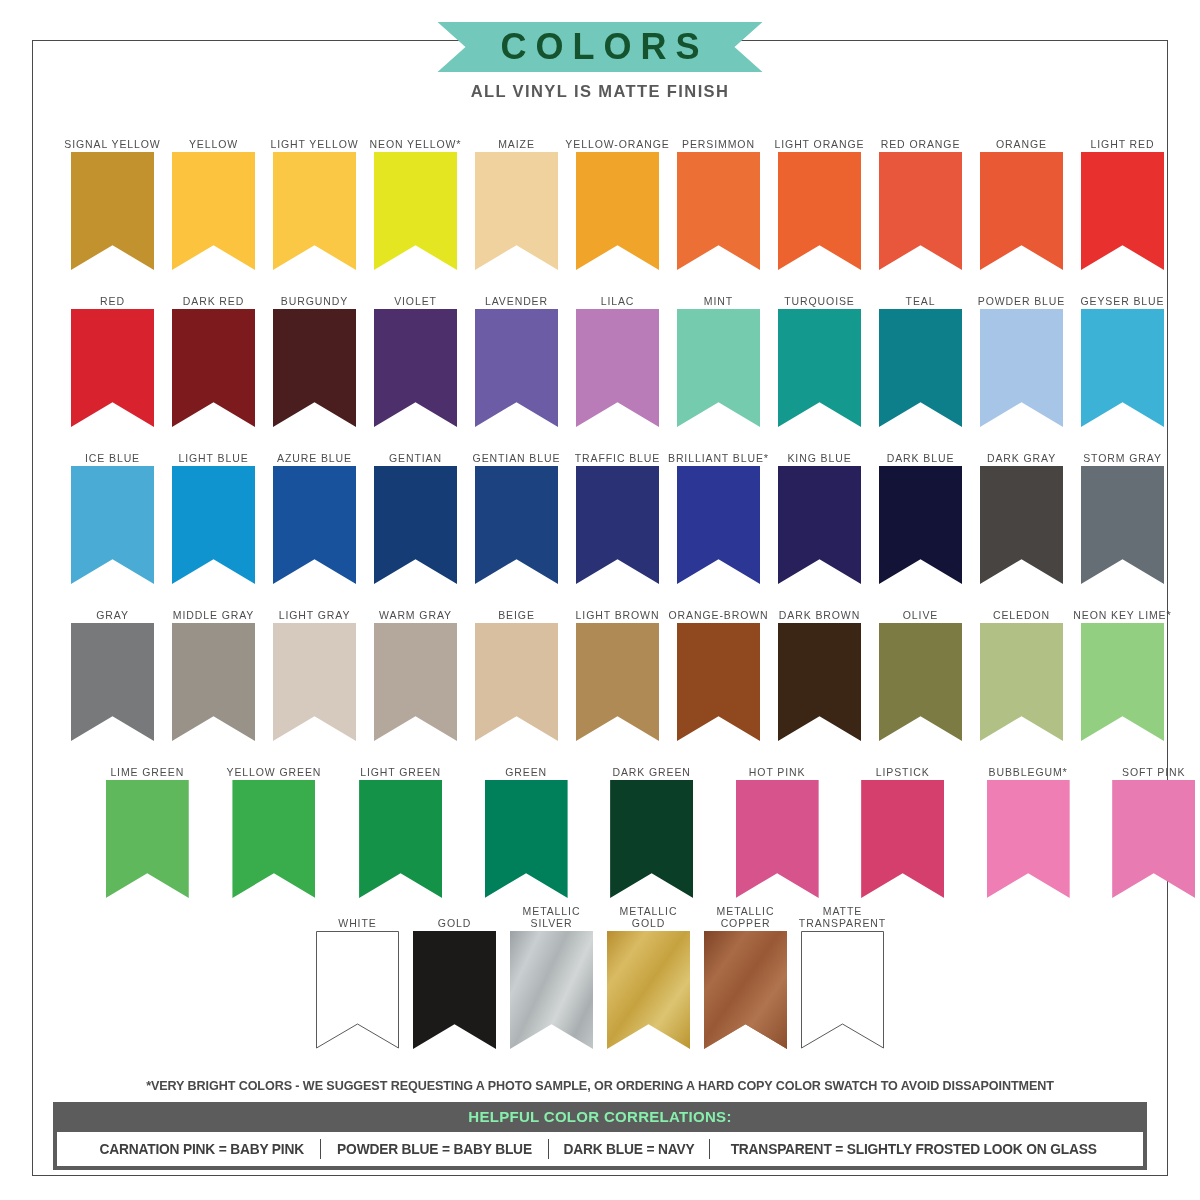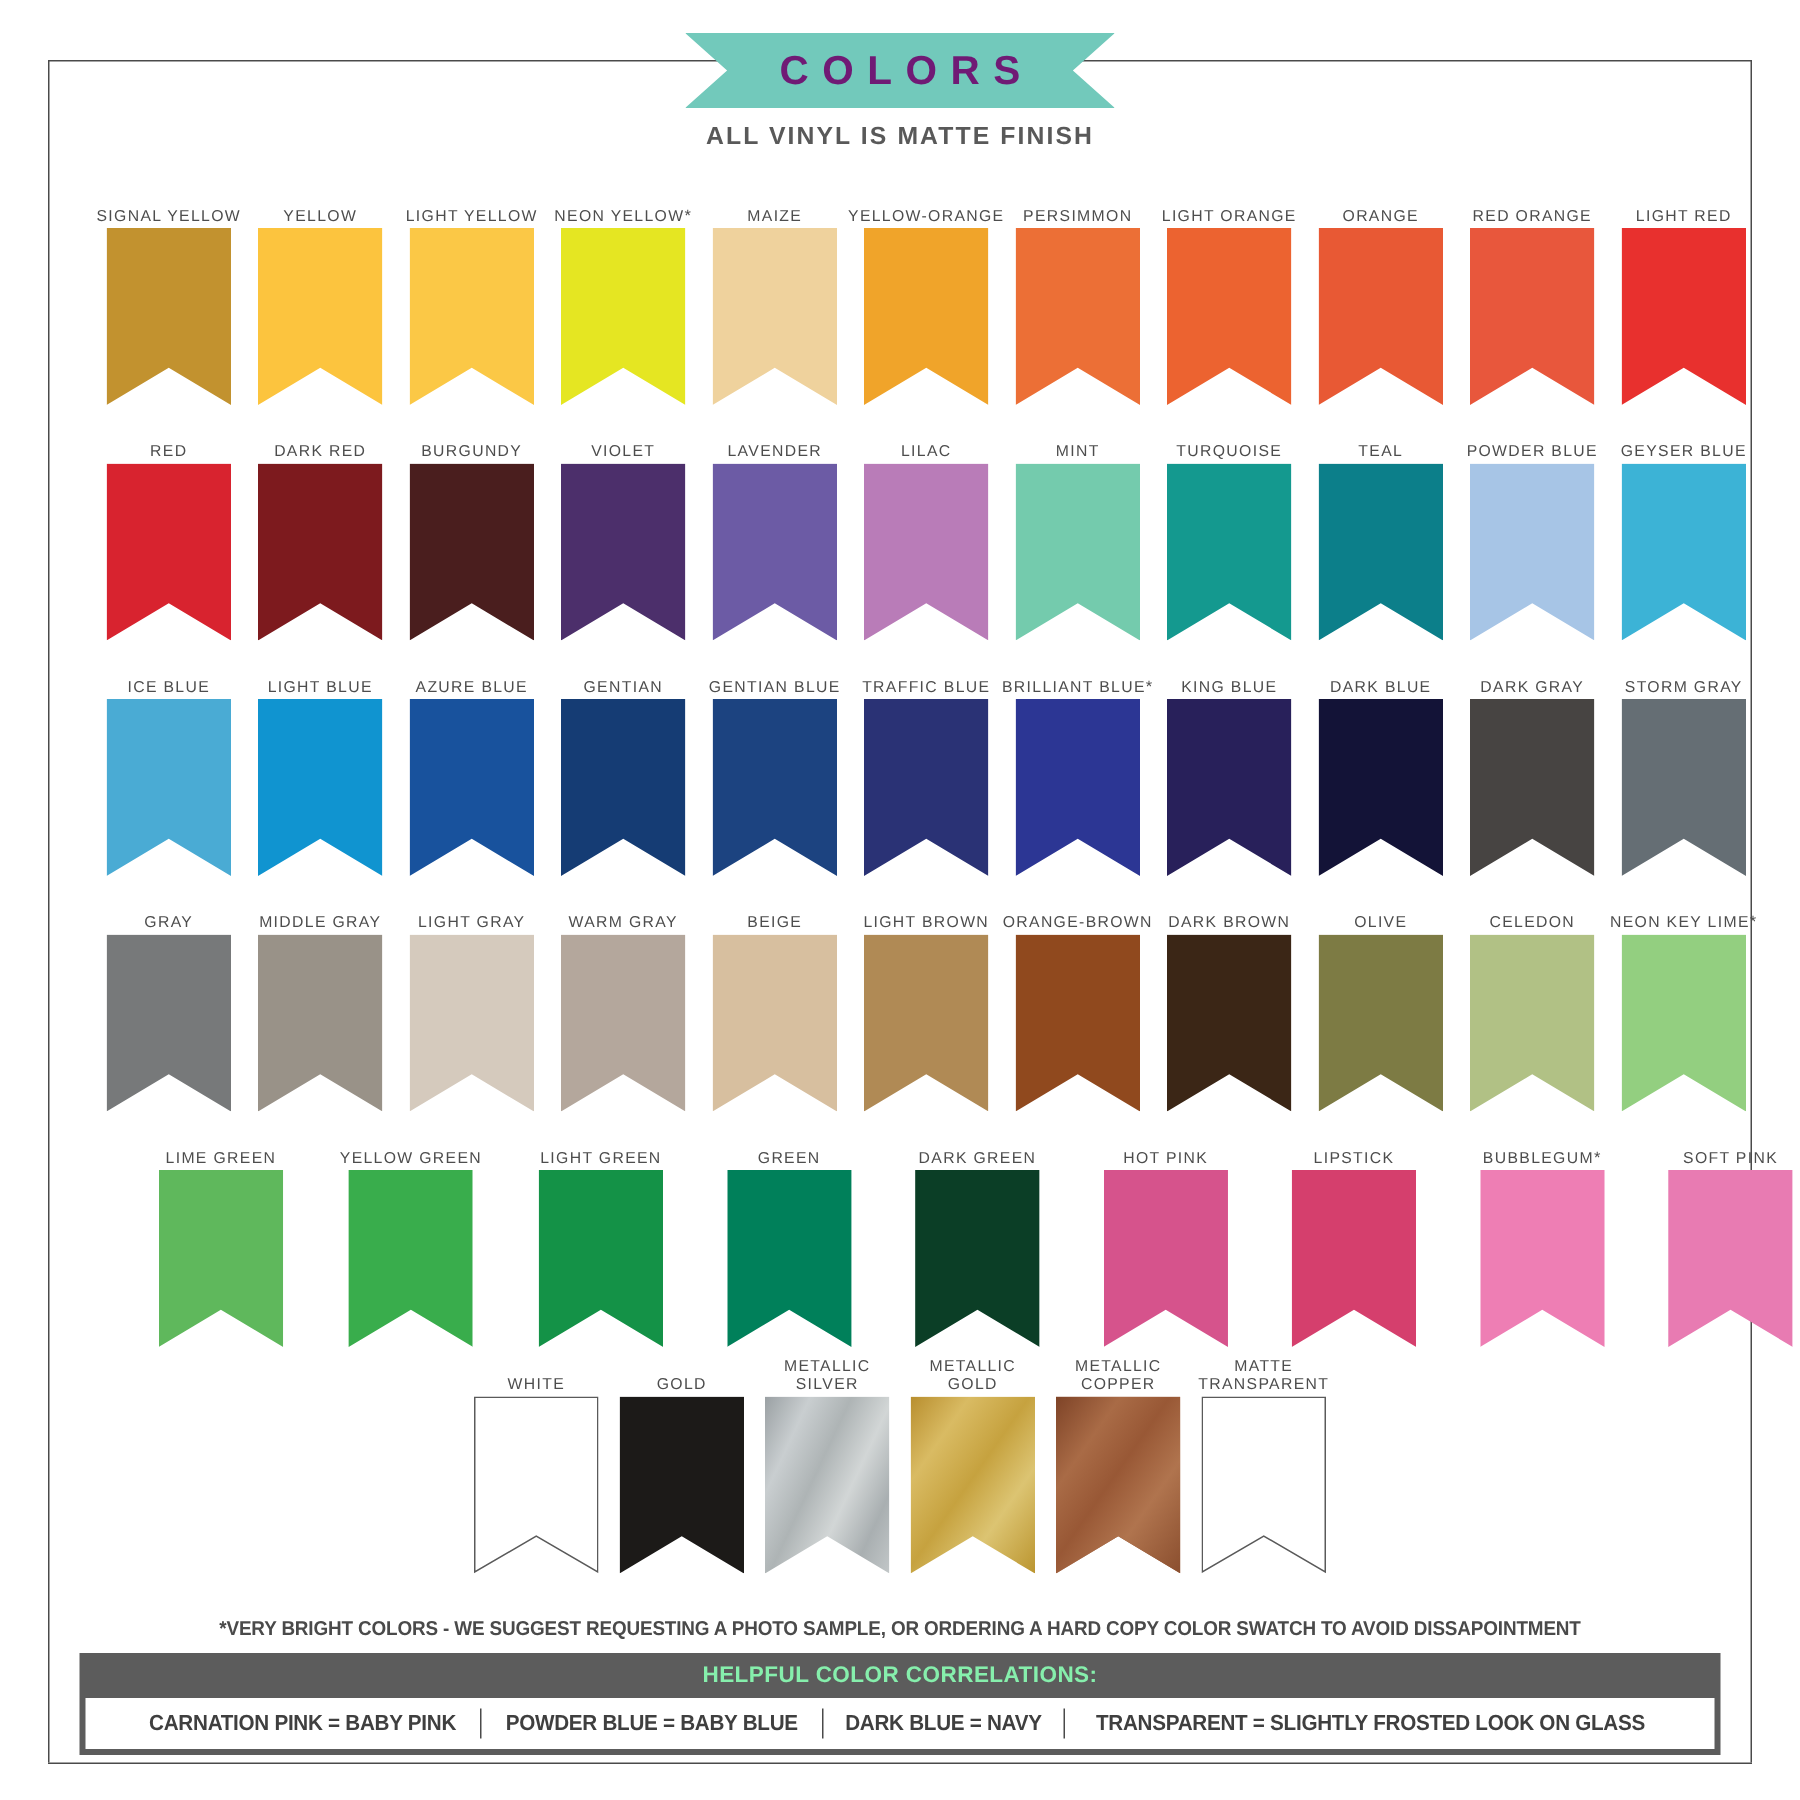--- a/index.html
+++ b/index.html
@@ -32,22 +32,22 @@
   }
   .banner {
     position:relative;
     background:#72c9bb;
     height:50px;
     padding:0 54px;
     display:flex; align-items:center; justify-content:center;
     clip-path: polygon(0 0, 100% 0, calc(100% - 28px) 50%, 100% 100%, 0 100%, 28px 50%);
   }
   .banner-text {
-    color:#701a75;
-    font-size:27px;
+    color:#14532d;
+    font-size:36px;
     font-weight:bold;
     letter-spacing:9px;
     padding-left:9px;
   }
   .subtitle {
     position:absolute; left:0; top:82px; width:1200px;
     text-align:center;
     font-size:16.5px;
     font-weight:bold;
     letter-spacing:1.4px;
@@ -201,26 +201,26 @@
         </div>
         <div class="cell">
           <div class="cap">PERSIMMON</div>
           <div class="swatch" style="background: rgb(236, 111, 54);"></div>
         </div>
         <div class="cell">
           <div class="cap">LIGHT ORANGE</div>
           <div class="swatch" style="background: rgb(236, 99, 48);"></div>
         </div>
         <div class="cell">
+          <div class="cap">RED ORANGE</div>
+          <div class="swatch" style="background: rgb(232, 87, 60);"></div>
+        </div>
+        <div class="cell">
           <div class="cap">ORANGE</div>
           <div class="swatch" style="background: rgb(232, 89, 52);"></div>
-        </div>
-        <div class="cell">
-          <div class="cap">RED ORANGE</div>
-          <div class="swatch" style="background: rgb(232, 87, 60);"></div>
         </div>
         <div class="cell">
           <div class="cap">LIGHT RED</div>
           <div class="swatch" style="background: rgb(232, 48, 46);"></div>
         </div>
       </div>
       <div class="row r2">
         <div class="cell">
           <div class="cap">RED</div>
           <div class="swatch" style="background: rgb(216, 35, 47);"></div>

